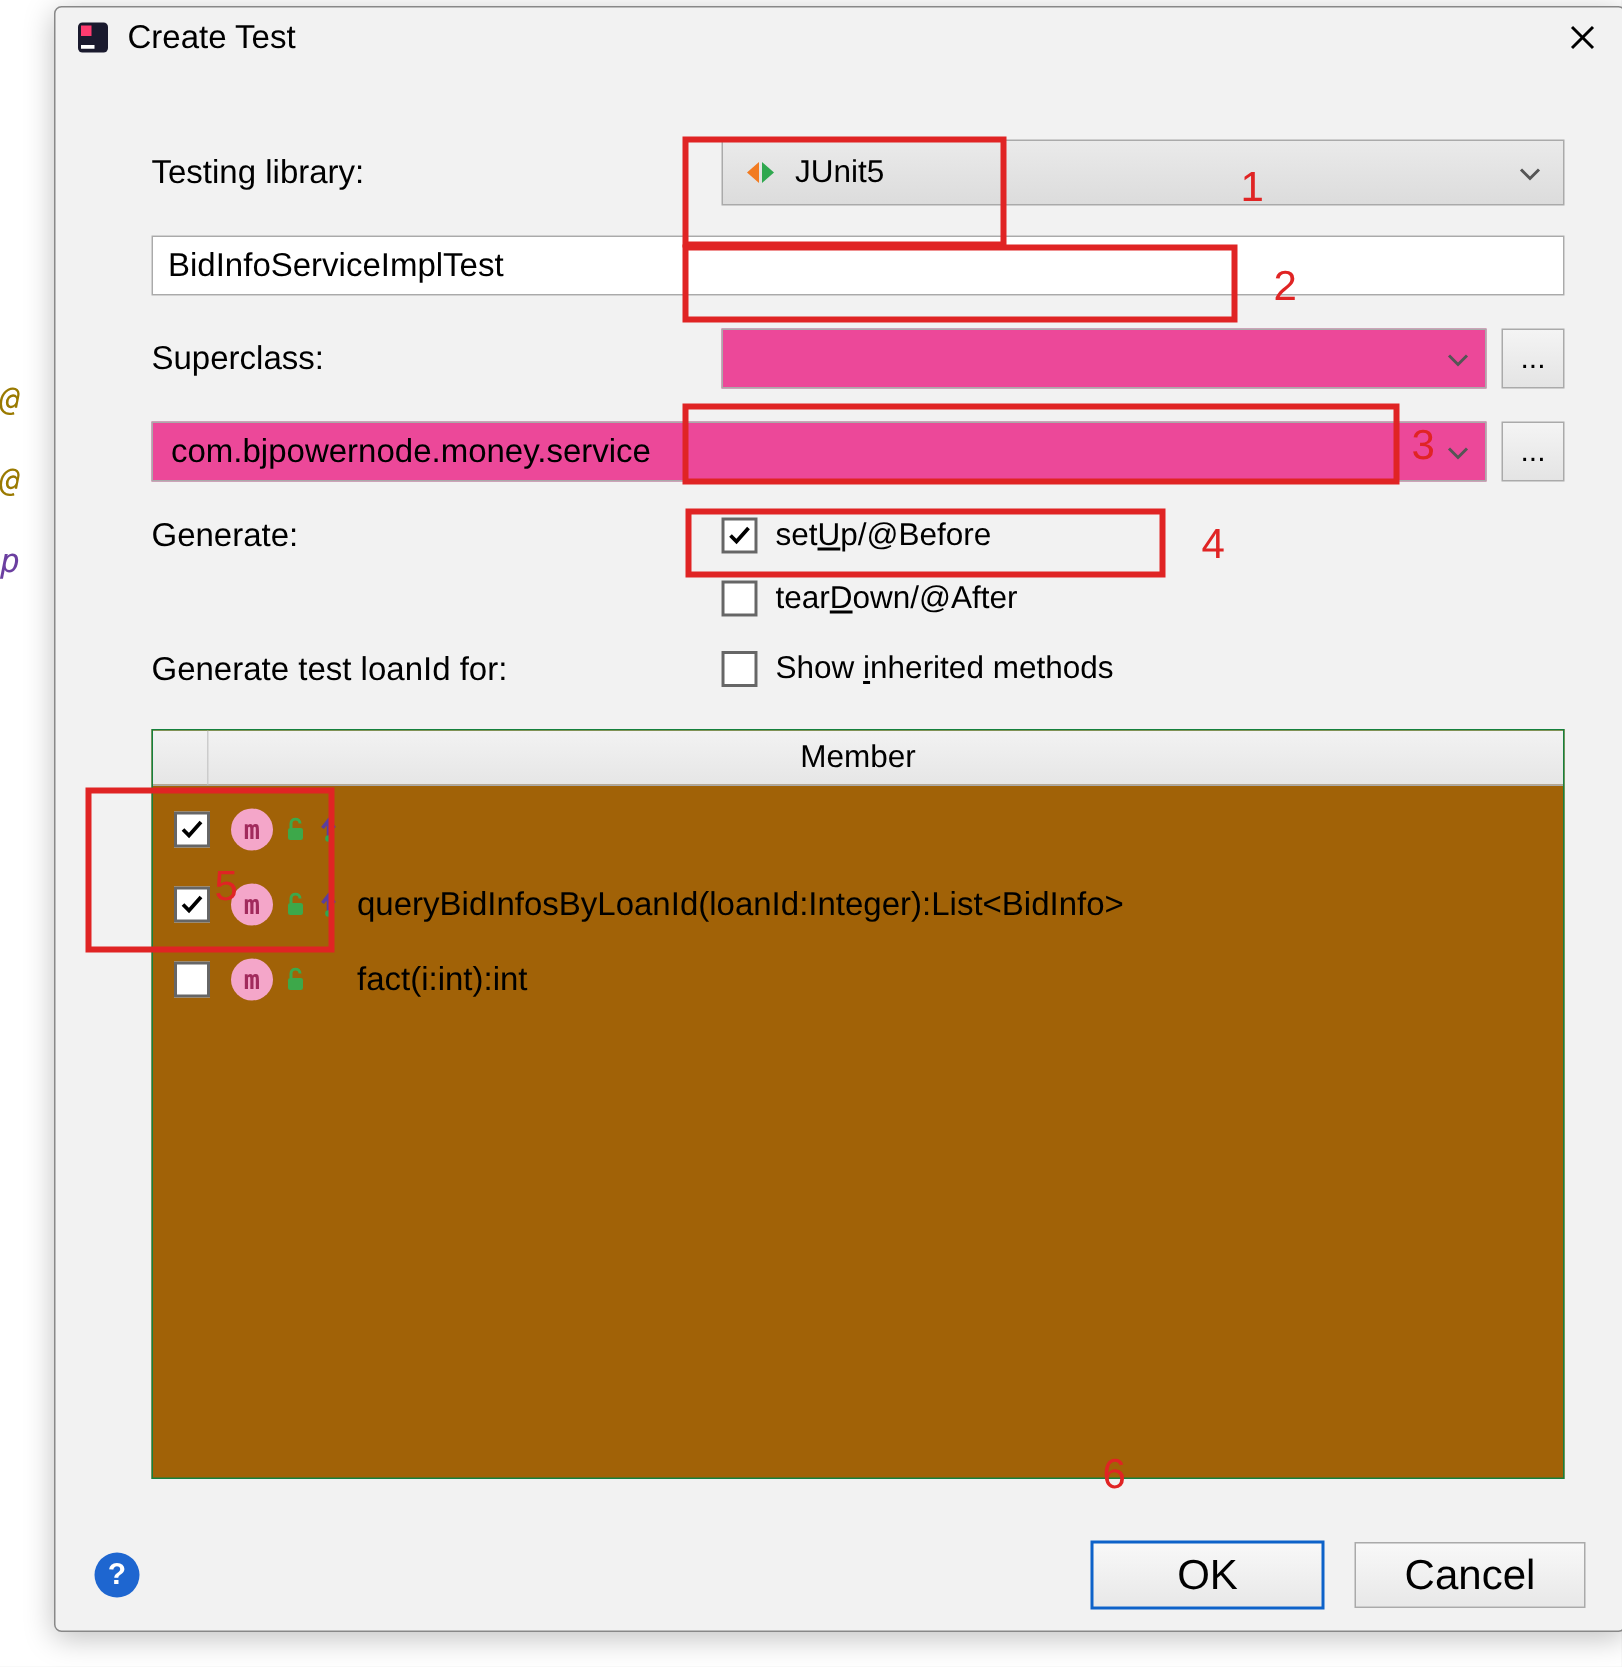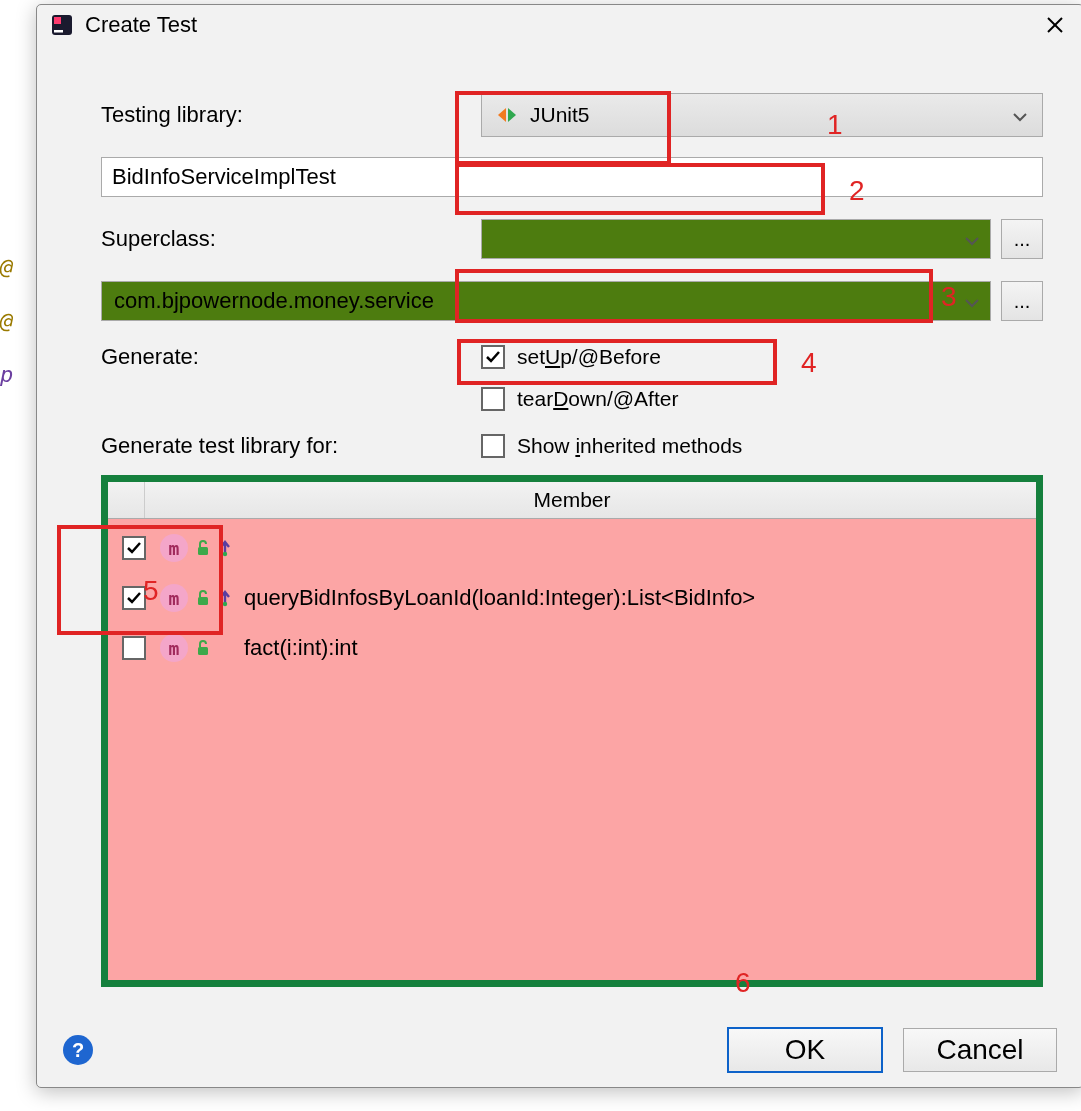--- a/index.html
+++ b/index.html
@@ -12,34 +12,34 @@
 .titlebar{height:40px;display:flex;align-items:center;padding:0 12px;font-size:22px}
 .app-icon{width:26px;height:26px;margin-right:10px;display:inline-flex;align-items:center;justify-content:center}
 .close-btn{margin-left:auto;width:32px;height:32px;display:flex;align-items:center;justify-content:center;cursor:pointer}
 .body{padding:42px 40px 0 64px}
 .row{display:flex;align-items:center;height:56px;margin-bottom:6px}
 .label{width:380px;font-size:22px}
 .dd{position:relative;flex:1;height:44px;background:linear-gradient(#eaeaea,#dcdcdc);border:1px solid #aaa;display:flex;align-items:center;padding-left:14px;cursor:pointer;box-sizing:border-box}
 .dd .dd-icon{width:22px;height:22px;margin-right:12px;display:inline-flex;align-items:center;justify-content:center}
 .dd .chev{position:absolute;right:14px;top:50%;transform:translateY(-50%)}
 .input{flex:1;height:40px;border:1px solid #aaa;background:#fff;padding:0 10px;font-size:22px;box-sizing:border-box}
-.combo{flex:1;height:40px;border:1px solid #aaa;background:#4d7c0f;position:relative;display:flex;align-items:center;padding:0 10px;box-sizing:border-box}
+.combo{flex:1;height:40px;border:1px solid #aaa;background:#ec4899;position:relative;display:flex;align-items:center;padding:0 10px;box-sizing:border-box}
 .combo .chev{position:absolute;right:10px;top:50%;transform:translateY(-50%)}
 .combo-input{border:none;outline:none;font-size:22px;width:calc(100% - 30px);background:transparent}
 .ell-btn{width:42px;height:40px;border:1px solid #aaa;background:linear-gradient(#f4f4f4,#e4e4e4);margin-left:10px;display:flex;align-items:center;justify-content:center;cursor:pointer;font-size:20px;box-sizing:border-box}
 .chkrow{display:flex;align-items:center;height:40px;margin-left:380px;margin-bottom:4px}
 .chk{width:24px;height:24px;border:2px solid #666;background:#fff;margin-right:12px;display:inline-flex;align-items:center;justify-content:center;cursor:pointer;box-sizing:border-box}
 .chk svg{visibility:hidden}
 .chk.checked svg{visibility:visible}
 .section-label{font-size:22px;height:42px;display:flex;align-items:center}
 .inherited{display:flex;align-items:center}
 .inherited .chk{margin-left:0}
 .sec-row{display:flex;align-items:center;margin-top:6px;margin-bottom:4px}
 .sec-row .label2{flex:0 0 380px}
-.memberbox{margin-top:8px;border:7px solid #15803d;background:#fca5a5;height:498px;overflow:hidden}
+.memberbox{margin-top:19px;border:1px solid #15803d;background:#a16207;height:498px;overflow:hidden}
 .memberhdr{height:36px;background:linear-gradient(#f2f2f2,#e6e6e6);border-bottom:1px solid #aaa;display:flex;align-items:center;justify-content:center;font-size:21px;position:relative}
 .memberhdr .col-sep{position:absolute;left:36px;top:0;bottom:0;width:1px;background:#ccc}
 .mlist{padding-top:4px}
 .mrow{display:flex;align-items:center;height:50px;padding-left:14px}
 .mrow .chk{margin-right:14px}
 .micon{width:28px;height:28px;border-radius:50%;background:#f4a6c9;color:#a12a5c;display:inline-flex;align-items:center;justify-content:center;font-size:18px;font-weight:bold;margin-right:6px;font-family:Consolas,monospace}
 .lock{width:18px;height:18px;margin-right:6px;display:inline-flex;align-items:center;justify-content:center}
 .ov{width:14px;display:inline-flex;align-items:center;justify-content:center;margin-right:12px}
 .msig{font-size:22px}
 .footer{position:absolute;left:0;right:0;bottom:0;height:74px;display:flex;align-items:center;padding:0 26px}
@@ -140,21 +140,21 @@
     <div class="chkrow">
       <span class="chk">
           <svg width="18" height="18" viewBox="0 0 18 18">
             <polyline points="3,9 7,13 15,4" fill="none" stroke="#000" stroke-width="2.5"></polyline>
           </svg>
         </span>
       <span><span>tear</span><u>D</u><span>own/@After</span></span>
     </div>
 
     <div class="sec-row">
-      <div class="section-label label2">Generate test library for:</div>
+      <div class="section-label label2">Generate test loanId for:</div>
       <div class="inherited">
         <span class="chk">
             <svg width="18" height="18" viewBox="0 0 18 18">
               <polyline points="3,9 7,13 15,4" fill="none" stroke="#000" stroke-width="2.5"></polyline>
             </svg>
           </span>
         <span><span>Show </span><u>i</u><span>nherited methods</span></span>
       </div>
     </div>
 

